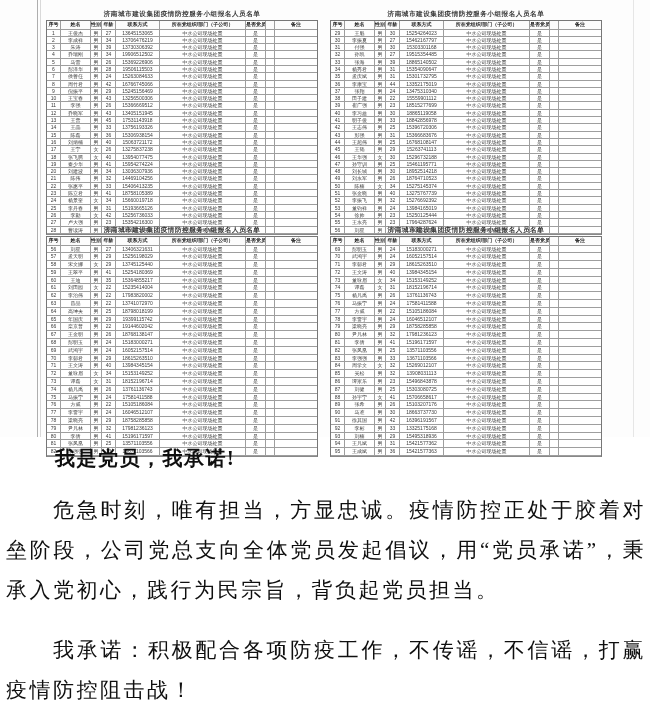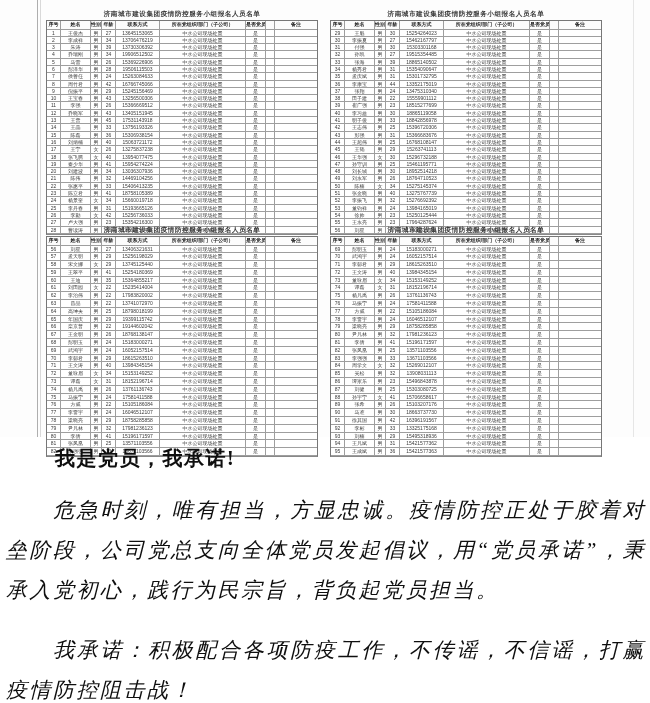--- a/index.html
+++ b/index.html
@@ -29,21 +29,21 @@
   .c0{width:14px;} .c1{width:30px;} .c2{width:11px;} .c3{width:14px;}
   .c4{width:44px;} .c5{width:86px;} .c6{width:20px;} .c7{width:9px;} .c8{width:42px;}
   .hdr .cell{font-size:5px;color:#222;}
 
   
   #doc-text{position:absolute;left:0;top:437px;width:650px;
             font-family:"Liberation Serif", serif;color:#0f0f0f;}
   #promise-heading{margin:8px 0 0 55px;font-size:20px;font-weight:bold;
                    letter-spacing:1.5px;}
   .para{margin:18px 4px 0 6px;font-size:21px;line-height:40px;
-        letter-spacing:2.5px;text-align:justify;text-indent:47px;font-style:italic;}
+        letter-spacing:2.5px;text-align:justify;text-indent:47px;}
   #para-2{margin-top:20px;}
 </style>
 </head>
 <body>
 
 <div id="page">
 
   <div id="scan">
     <div class="edge" id="edge-l1"></div>
     <div class="edge" id="edge-l2"></div>

